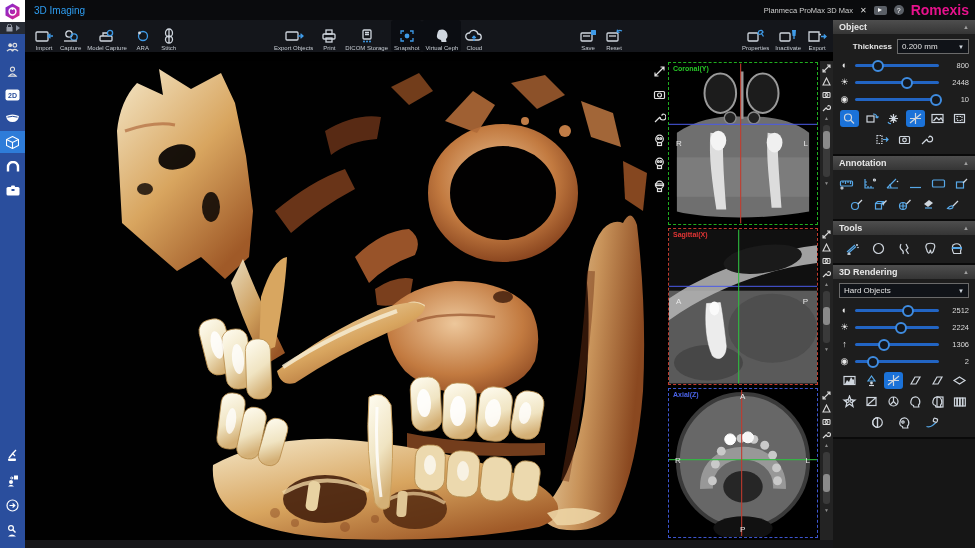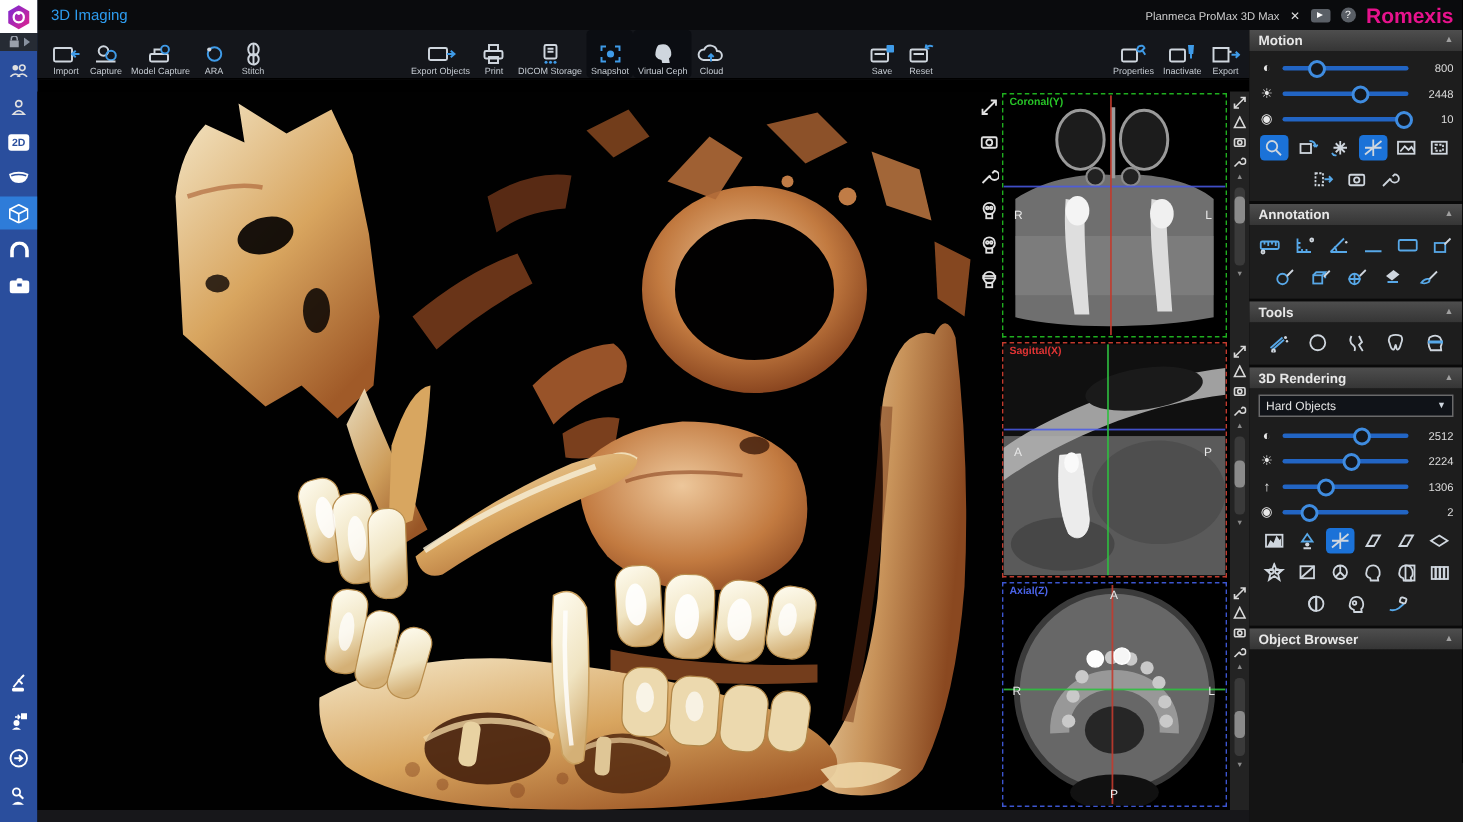--- a/index.html
+++ b/index.html
@@ -612,24 +612,31 @@
           <div class="sthumb" style="top:22px"></div>
         </div>
       <span class="scroll-arrow">▼</span>
     </div>
   </div>
 
   <div id="rightpanel">
 
     <div class="psec">
       <div class="phead">
-        <span>Motion</span>
+        <span>Object</span>
         <span class="col">▲</span>
       </div>
       <div class="pbody">
+        <div class="trow">
+          <span class="tlab">Thickness</span>
+          <div class="sel" style="width:62px">
+            <span>0.200 mm</span>
+            <span class="arr">▼</span>
+          </div>
+        </div>
         <div class="srow">
           <span class="sic">◐</span>
           <div class="strack">
               <div class="shandle" style="left:27%"></div>
             </div>
           <span class="sval">800</span>
         </div>
         <div class="srow">
           <span class="sic">☀</span>
           <div class="strack">
@@ -958,23 +965,16 @@
           <div class="ibtn">
               <svg class="pi" viewBox="0 0 15 13">
                 <path class="acc" d="M2.5,10.5 q3,1 6,-1 l3.5,-3" fill="none"></path>
                 <rect fill="#c8cdd3" stroke="none" x="9.5" y="2.5" width="4" height="3.5" rx="1" transform="rotate(18 11.5 4)"></rect>
               </svg>
             </div>
         </div>
       </div>
     </div>
 
-    <div class="psec" style="display:flex;flex-direction:column;flex:1;border-bottom:none">
-      <div class="phead">
-        <span>Object Browser</span>
-        <span class="col">▲</span>
-      </div>
-      <div id="ob-body"></div>
-    </div>
   </div>
 
   <div id="bottomstrip"></div>
 </div>
 
 </body></html>

